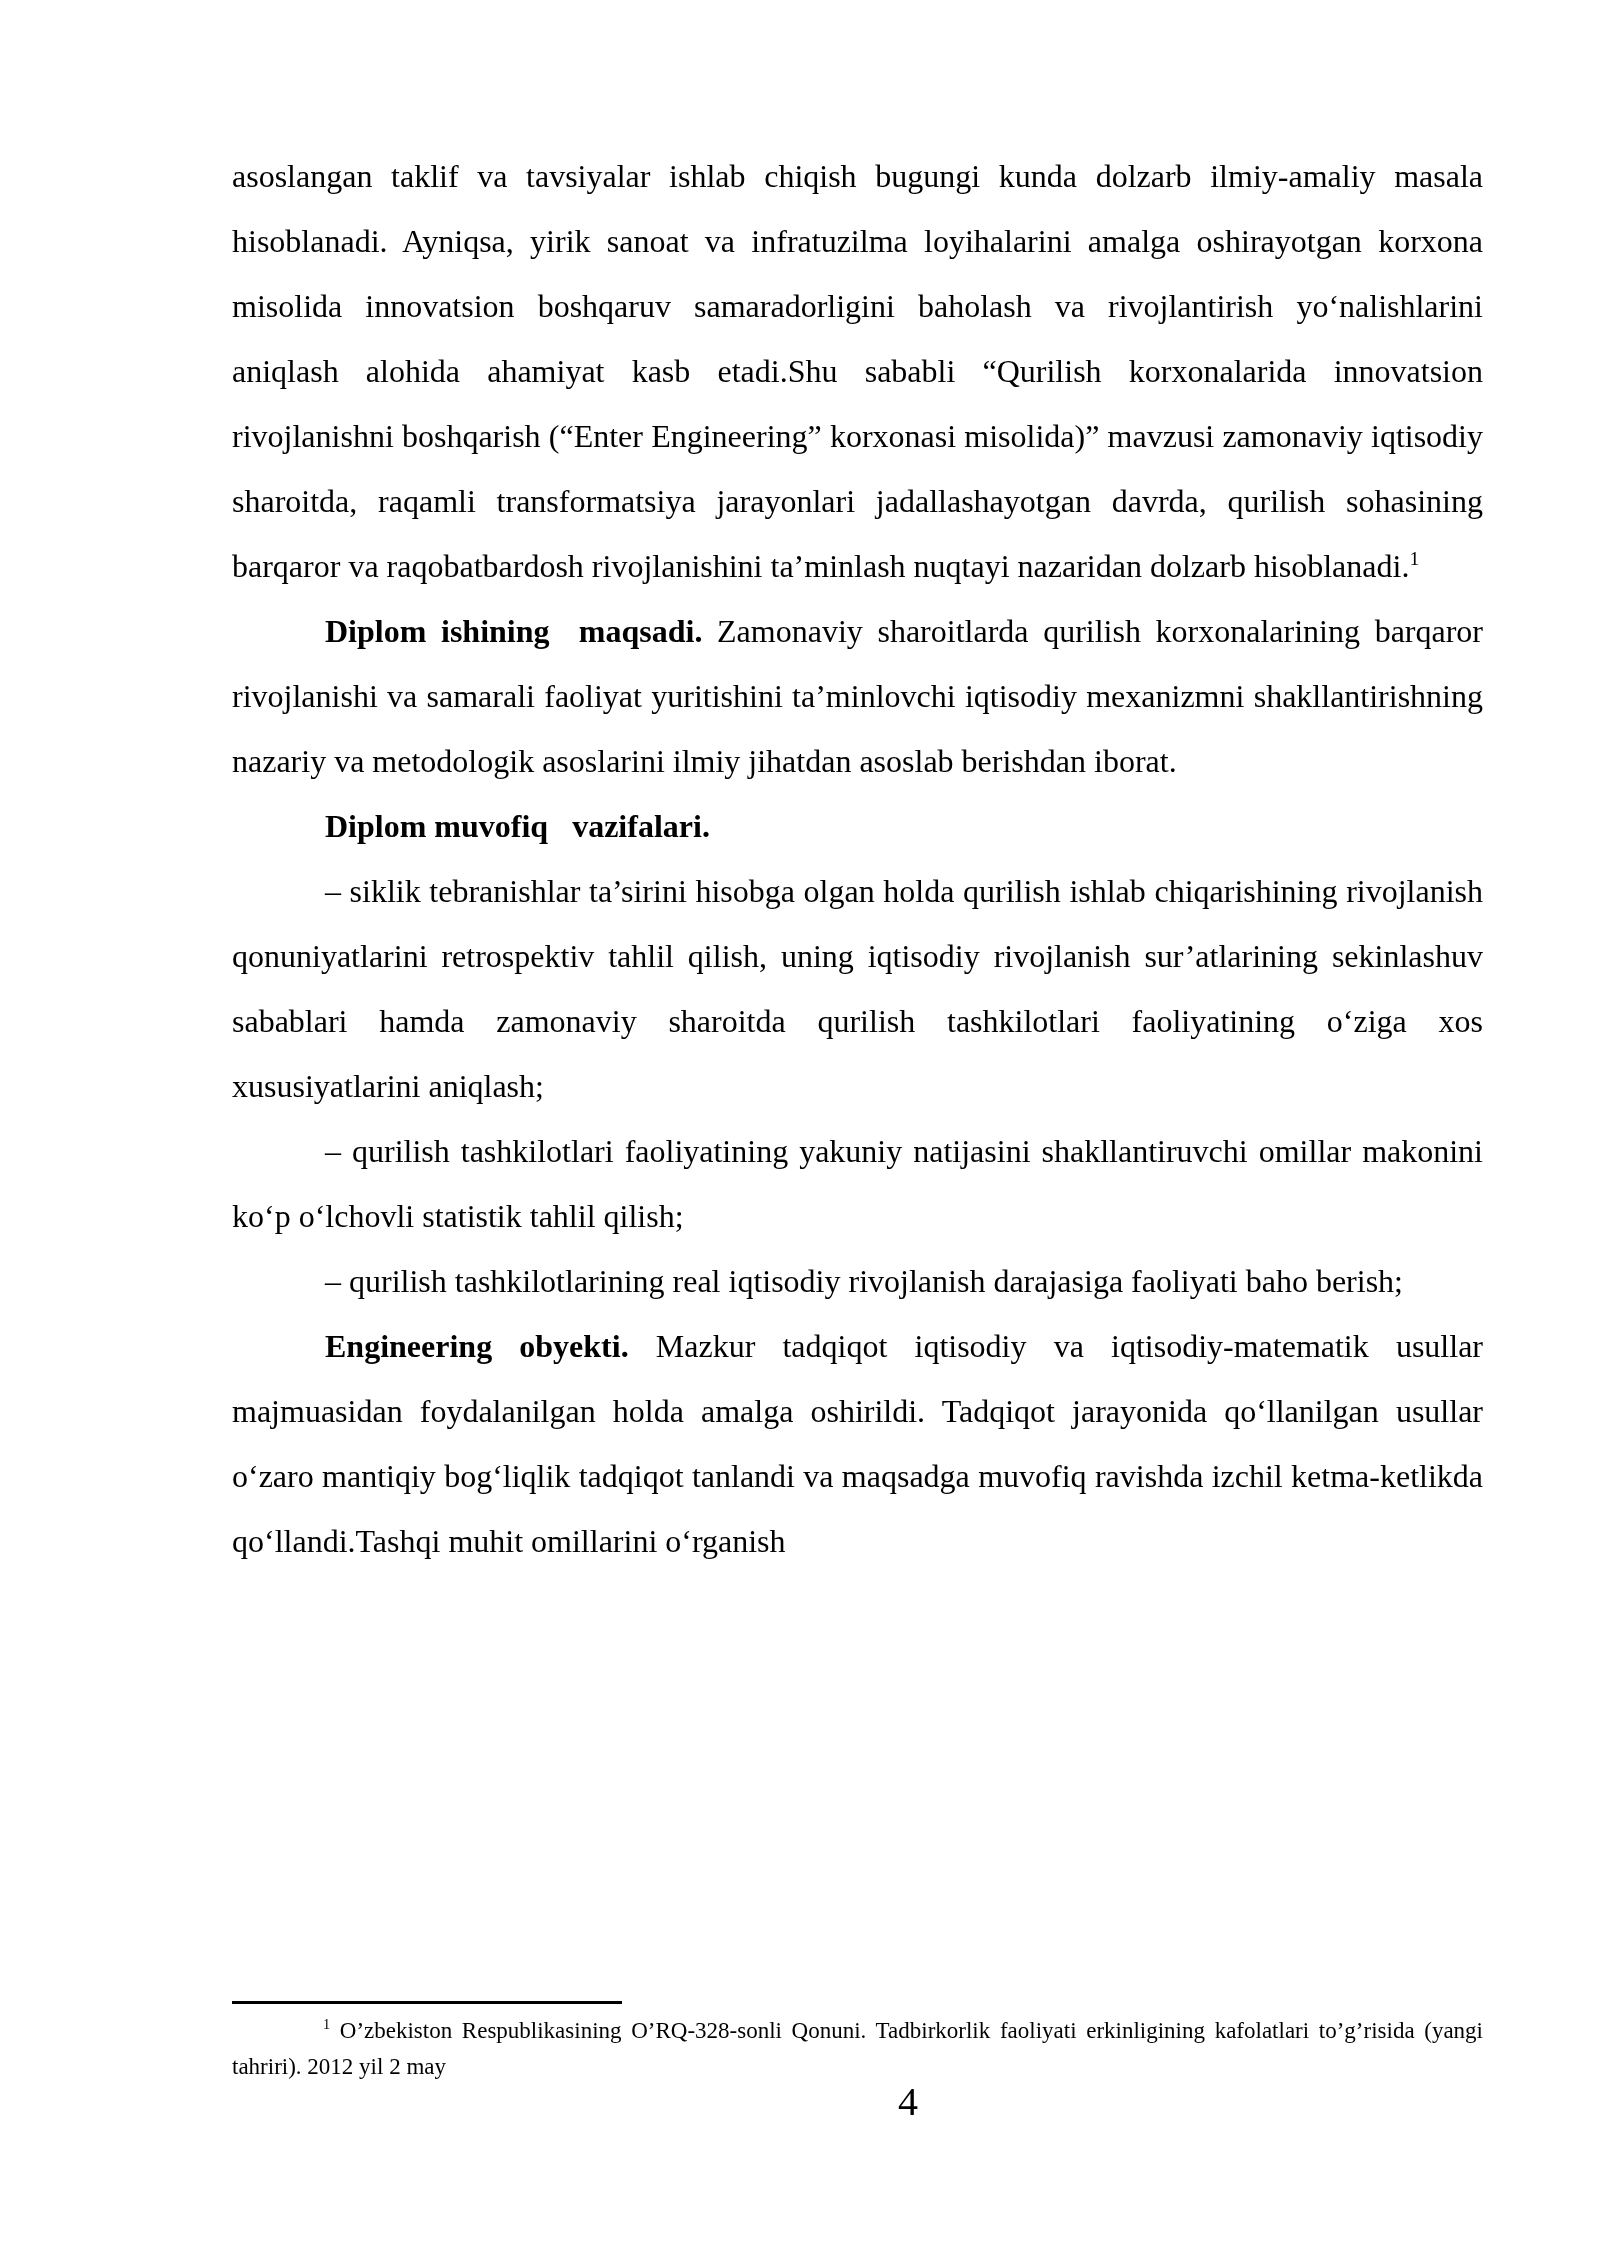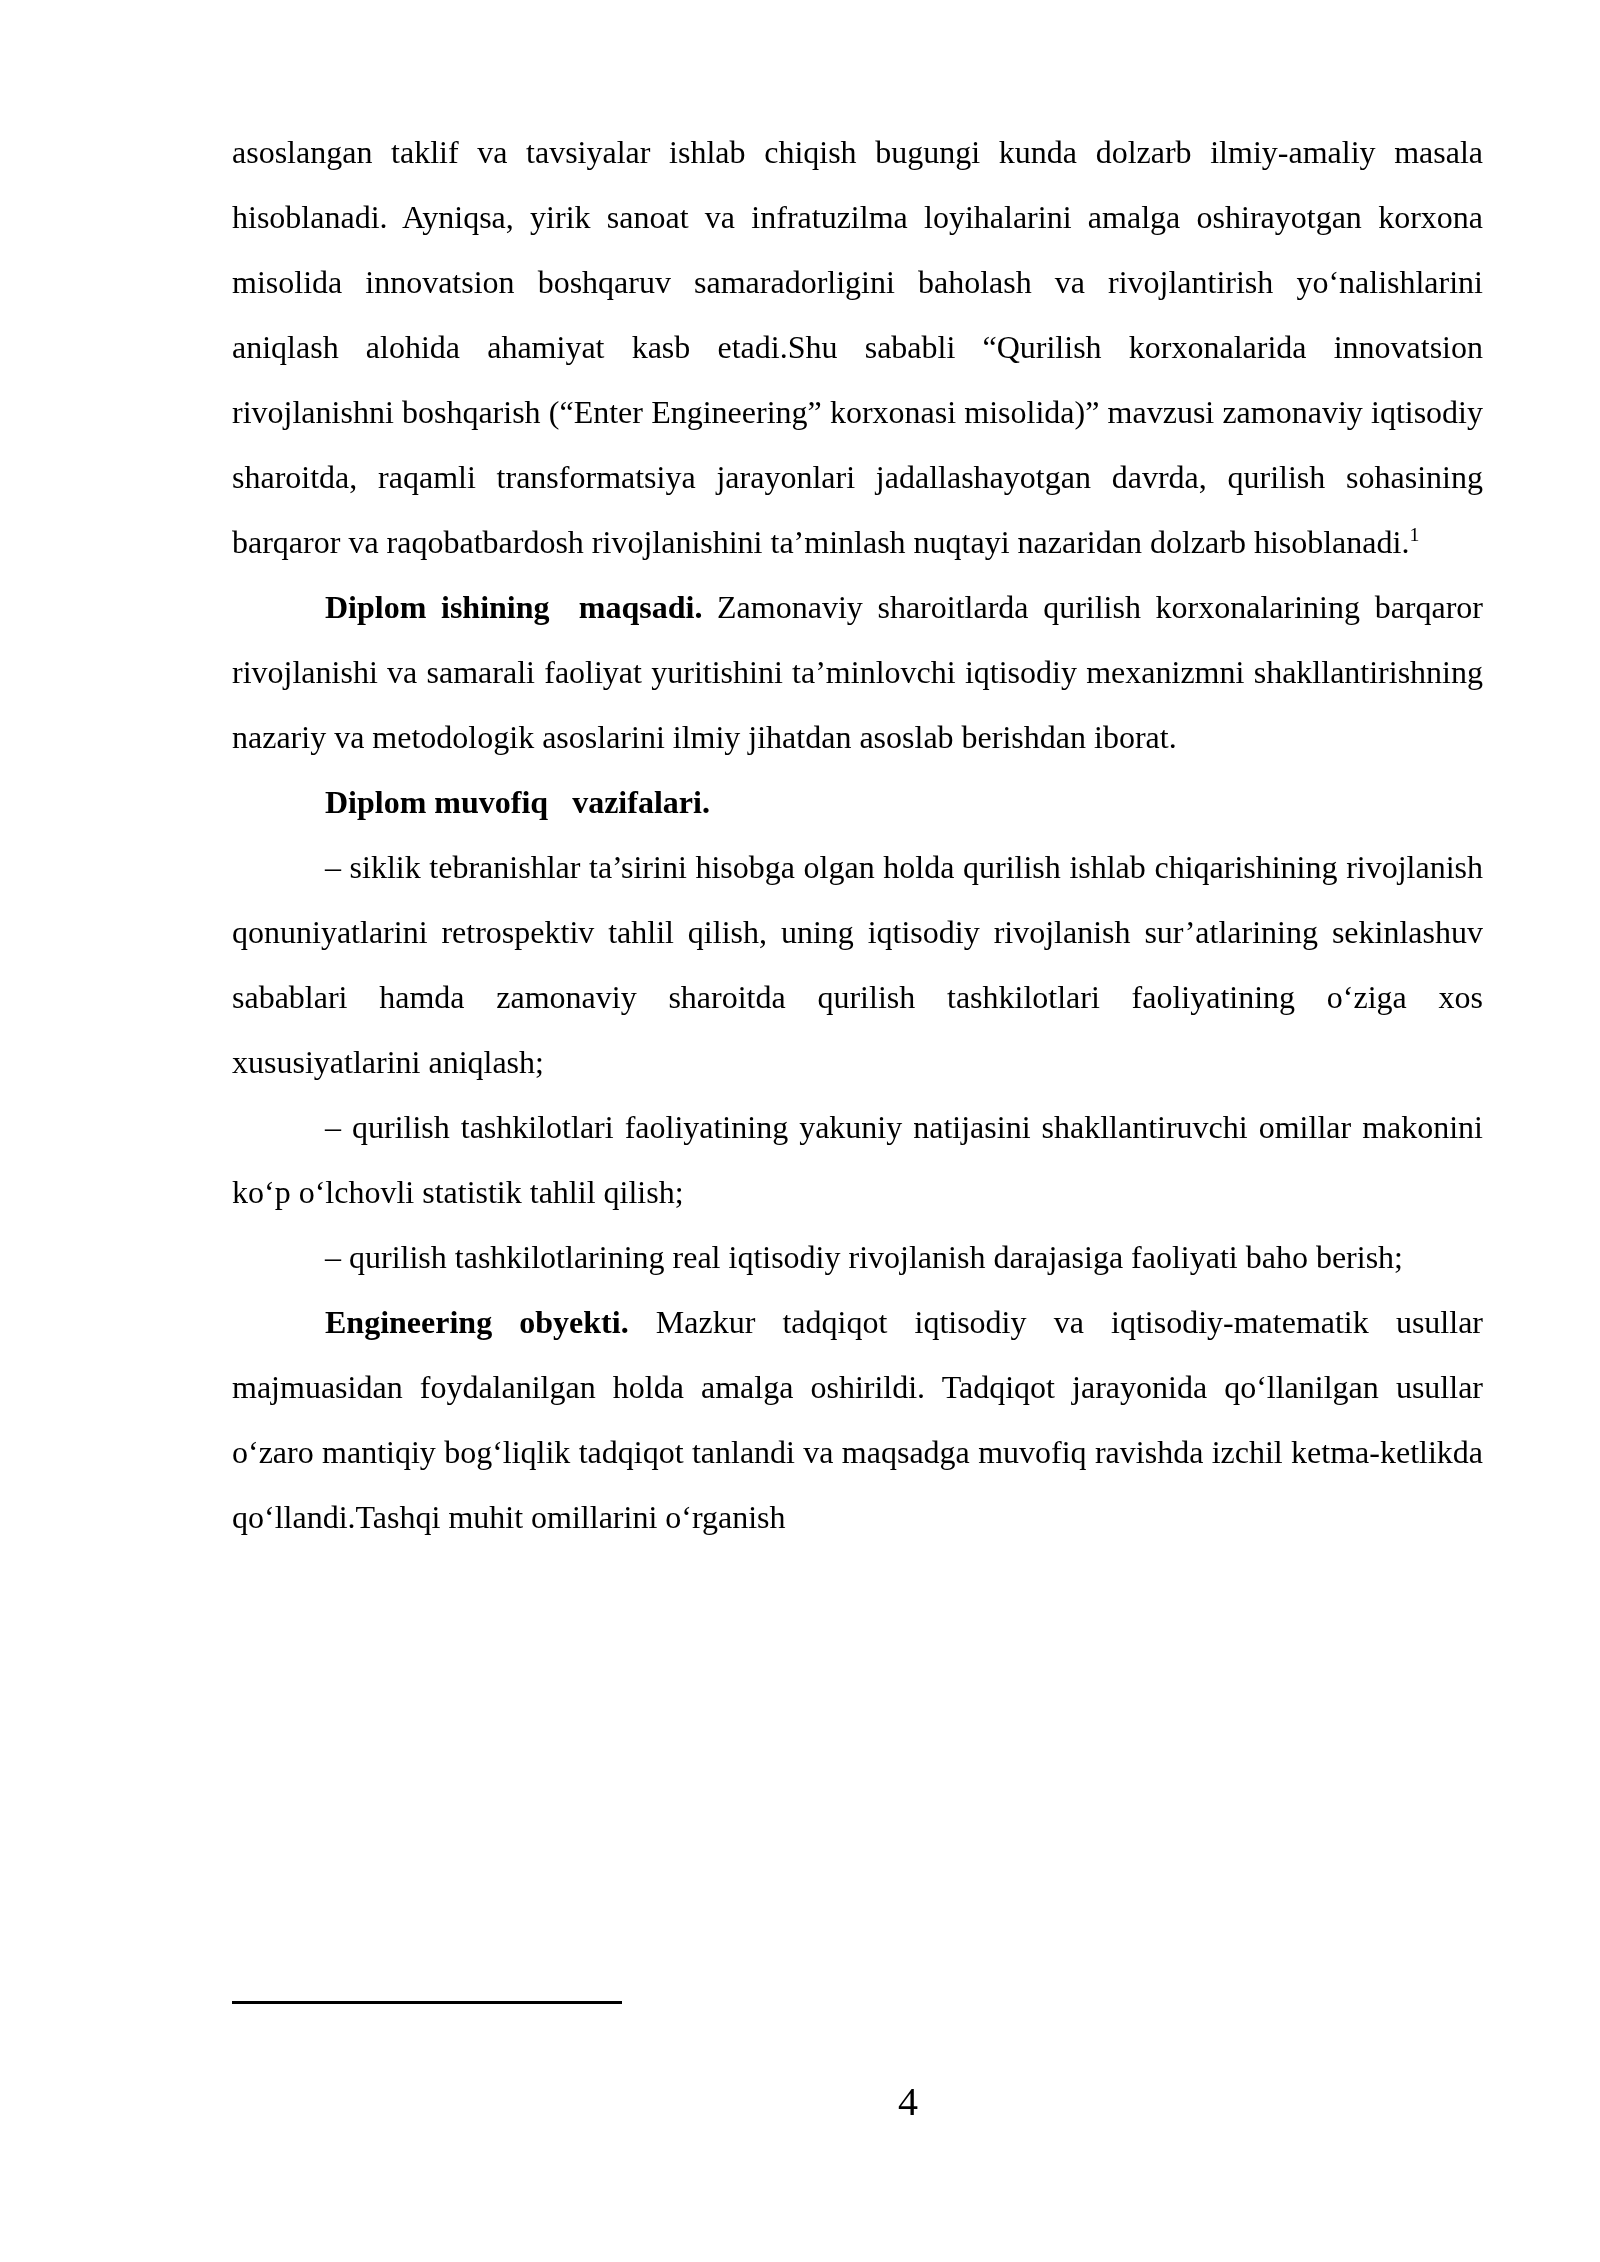--- a/index.html
+++ b/index.html
@@ -12,21 +12,21 @@
     width: 1600px;
     height: 2262px;
     background: #ffffff;
     overflow: hidden;
     font-family: "Liberation Serif", "DejaVu Serif", serif;
     color: #000000;
   }
   .text-block {
     position: absolute;
     left: 232px;
-    top: 120px;
+    top: 144px;
     width: 1251px;
     font-size: 32px;
     line-height: 65px;
     text-align: justify;
   }
   .body-para {
     margin: 0;
     padding: 0;
     white-space: pre-wrap;
   }
@@ -76,14 +76,15 @@
   <div class="text-block">
       <p class="body-para"><span>asoslangan taklif va tavsiyalar ishlab chiqish bugungi kunda dolzarb ilmiy-amaliy masala hisoblanadi. Ayniqsa, yirik sanoat va infratuzilma loyihalarini amalga oshirayotgan korxona misolida innovatsion boshqaruv samaradorligini baholash va rivojlantirish yo‘nalishlarini aniqlash alohida ahamiyat kasb etadi.Shu sababli “Qurilish korxonalarida innovatsion rivojlanishni boshqarish (“Enter Engineering” korxonasi misolida)” mavzusi zamonaviy iqtisodiy sharoitda, raqamli transformatsiya jarayonlari jadallashayotgan davrda, qurilish sohasining barqaror va raqobatbardosh rivojlanishini ta’minlash nuqtayi nazaridan dolzarb hisoblanadi.</span><sup class="fn-ref">1</sup></p>
       <p class="body-para indent"><span class="run-bold">Diplom ishining  maqsadi.</span><span> Zamonaviy sharoitlarda qurilish korxonalarining barqaror rivojlanishi va samarali faoliyat yuritishini ta’minlovchi iqtisodiy mexanizmni shakllantirishning nazariy va metodologik asoslarini ilmiy jihatdan asoslab berishdan iborat.</span></p>
       <p class="body-para indent"><span class="run-bold">Diplom muvofiq   vazifalari.</span></p>
       <p class="body-para indent"><span>– siklik tebranishlar ta’sirini hisobga olgan holda qurilish ishlab chiqarishining rivojlanish qonuniyatlarini retrospektiv tahlil qilish, uning iqtisodiy rivojlanish sur’atlarining sekinlashuv sabablari hamda zamonaviy sharoitda qurilish tashkilotlari faoliyatining o‘ziga xos xususiyatlarini aniqlash;</span></p>
       <p class="body-para indent"><span>– qurilish tashkilotlari faoliyatining yakuniy natijasini shakllantiruvchi omillar makonini ko‘p o‘lchovli statistik tahlil qilish;</span></p>
       <p class="body-para indent"><span>– qurilish tashkilotlarining real iqtisodiy rivojlanish darajasiga faoliyati baho berish;</span></p>
       <p class="body-para indent"><span class="run-bold">Engineering obyekti.</span><span> Mazkur tadqiqot iqtisodiy va iqtisodiy-matematik usullar majmuasidan foydalanilgan holda amalga oshirildi. Tadqiqot jarayonida qo‘llanilgan usullar o‘zaro mantiqiy bog‘liqlik tadqiqot tanlandi va maqsadga muvofiq ravishda izchil ketma-ketlikda qo‘llandi.Tashqi muhit omillarini o‘rganish</span></p>
     </div>
   <div class="footnote-sep"></div>
+  <div class="footnote"><sup class="fn-ref">1</sup><span> O’zbekiston Respublikasining O’RQ-328-sonli Qonuni. Tadbirkorlik faoliyati erkinligining kafolatlari to’g’risida (yangi tahriri). 2012 yil 2 may</span></div>
   <div class="page-number">4</div>
 </div>
 
 </body></html>

